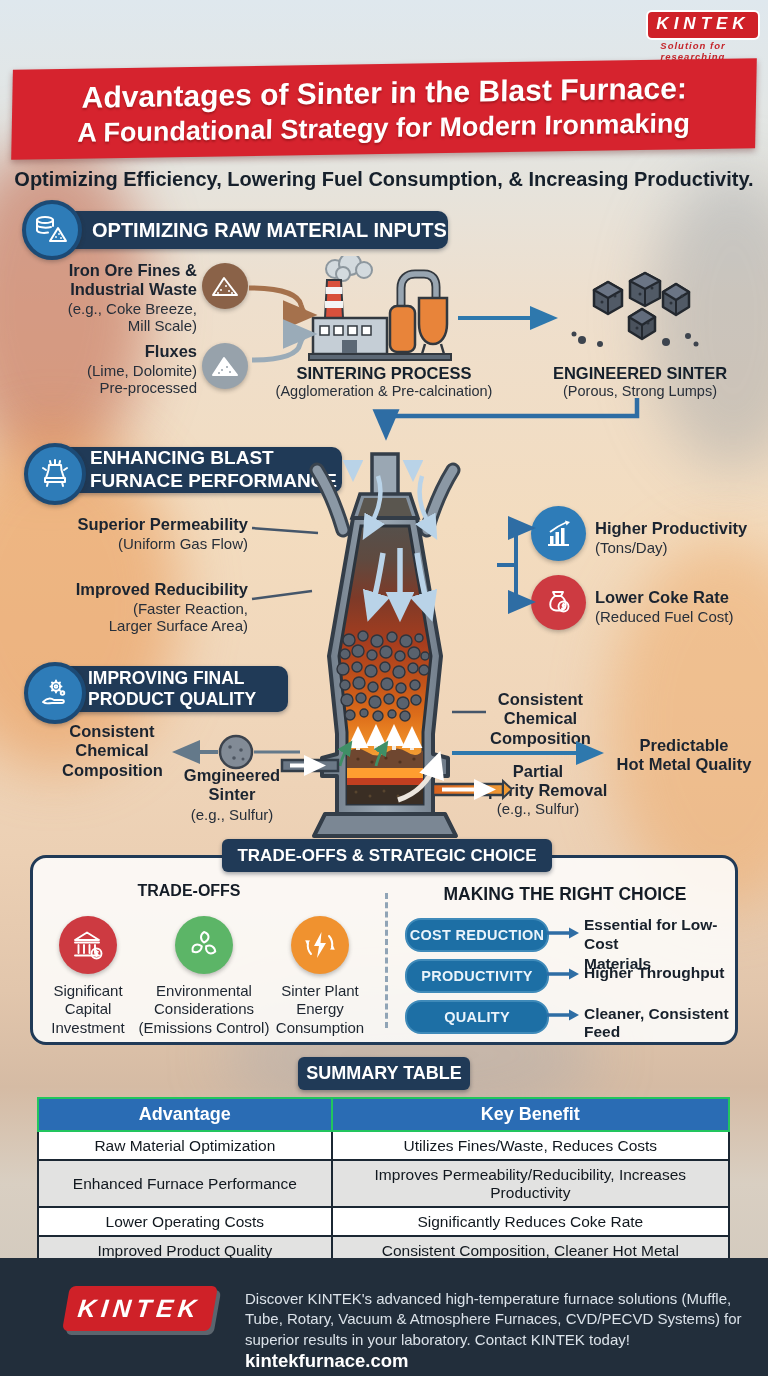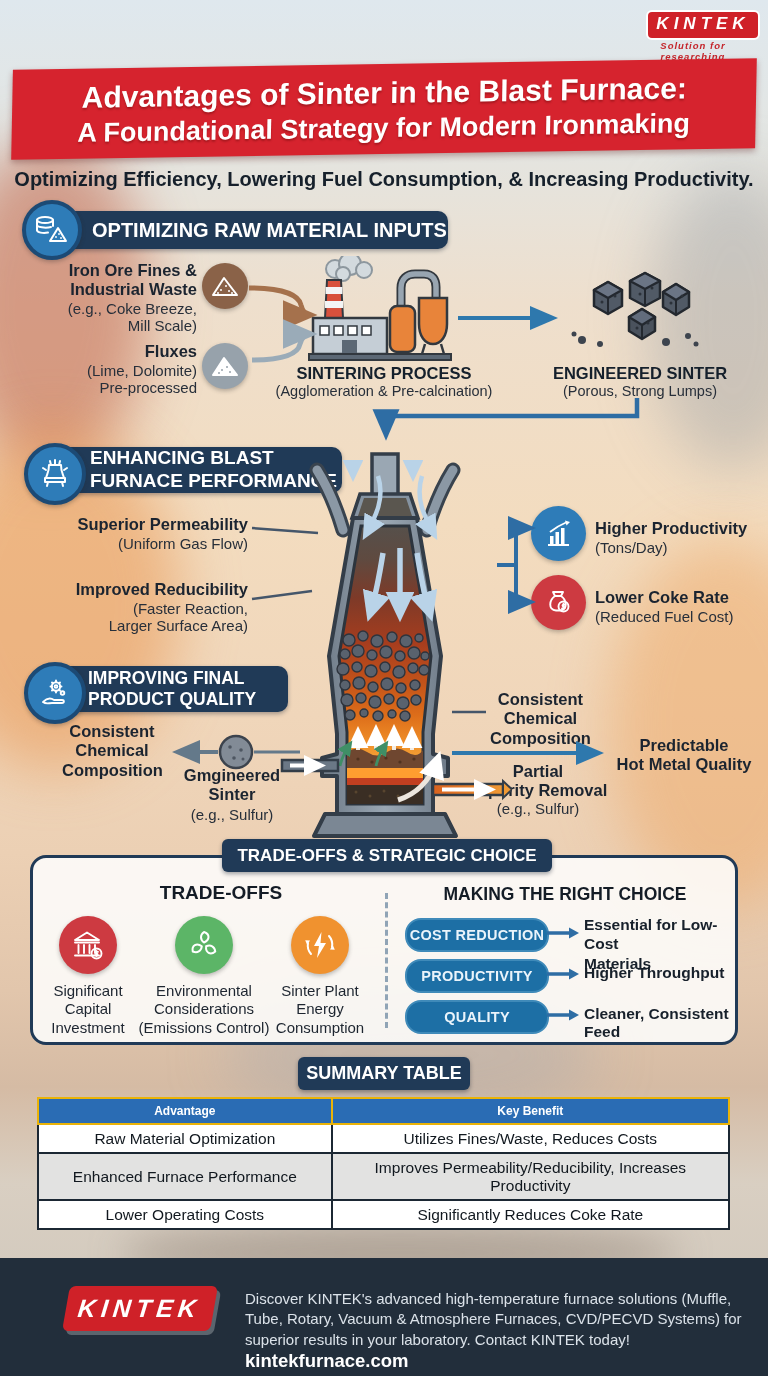--- a/index.html
+++ b/index.html
@@ -31,21 +31,21 @@
   .card{left:30px;top:855px;width:702px;height:184px;background:rgba(253,253,252,.88);
     border:3px solid #203a57;border-radius:16px;}
   .pill-banner{background:#203a57;border-radius:6px;color:#fff;font-weight:800;text-align:center;
     box-shadow:0 2px 4px rgba(20,30,45,.4);display:flex;align-items:center;justify-content:center;}
   .choice-pill{background:#1d6fa5;border:2px solid #3f8ab9;border-radius:16px;color:#eaf4fb;font-weight:800;
     font-size:14.5px;display:flex;align-items:center;justify-content:center;letter-spacing:.3px;}
   .to-item-label{font-size:15px;font-weight:500;color:#1d2530;text-align:center;line-height:1.22;}
   .divider-dashed{border-left:3px dashed #90a4b6;}
   
   table.sum{border-collapse:collapse;width:693px;table-layout:fixed;background:#fff;}
-  table.sum th{background:#2a6cb4;color:#fff;font-weight:700;font-size:12px;padding:5px 4px;border:2px solid #eab308;}
+  table.sum th{background:#2a6cb4;color:#fff;font-weight:700;font-size:18px;padding:5px 4px;border:2px solid #22c55e;}
   table.sum td{font-size:15.5px;color:#11181f;text-align:center;padding:4.5px 4px;border:2px solid #1b2733;}
   table.sum tr.alt td{background:#e2e2e1;}
   
   .footer{left:0;top:1258px;width:768px;height:118px;background:#222e3b;}
   .f-logo{position:absolute;left:66px;top:28px;width:148px;height:45px;background:#cf2128;border-radius:6px;
     transform:skewX(-10deg);box-shadow:4px 4px 0 rgba(225,228,230,.30);display:flex;align-items:center;justify-content:center;}
   .f-logo span{color:#fff;font-weight:800;font-style:italic;font-size:25px;letter-spacing:5px;transform:skewX(4deg);}
   .f-head{color:#fff;font-weight:700;font-size:17px;}
   .f-body{color:#dbe2e9;font-size:15px;line-height:1.36;}
   .f-url{color:#fff;font-weight:700;font-size:18.5px;}
@@ -431,21 +431,21 @@
       </g>
     <path d="M218,752 H178" stroke="#64798a" stroke-width="4" marker-end="url(#mSlate)"></path>
     <path d="M452,712 H486" stroke="#45566a" stroke-width="2.5"></path>
     <path d="M452,753 H598" stroke="#2e78ad" stroke-width="4" marker-end="url(#mBlue)"></path>
   </svg>
 
   <div class="abs card"></div>
   <div class="abs pill-banner" style="left:222px;top:839px;width:330px;height:33px;font-size:17px;">
     <span>TRADE-OFFS &amp; STRATEGIC CHOICE</span>
   </div>
-  <div class="abs" style="left:76px;top:882px;width:290px;text-align:center;font-size:19px;font-weight:800;color:#141c26;">TRADE-OFFS</div>
+  <div class="abs" style="left:44px;top:882px;width:290px;text-align:center;font-size:16px;font-weight:800;color:#141c26;">TRADE-OFFS</div>
 
   <div class="abs icon-circle" style="left:59px;top:916px;width:58px;height:58px;background:#cd3a41;">
     <svg width="34" height="32" viewBox="0 0 34 32">
       <g stroke="#fff" stroke-width="1.9" fill="none" stroke-linecap="round" stroke-linejoin="round">
         <path d="M4,11 L16,3.5 L28,11 Z"></path>
           <path d="M4,13.5 H28"></path>
         <path d="M7.5,16 V24 M13,16 V24 M18.5,16 V24 M24,16 V24"></path>
         <path d="M4,26.5 H28"></path>
         <circle cx="25.5" cy="24.5" r="5"></circle>
         <path d="M25.5,22 V27 M27,22.8 C24.8,22.2 24,24 25.6,24.5 C27.2,25 26.5,26.8 24.2,26.1"></path>
@@ -538,20 +538,24 @@
       <td>Utilizes Fines/Waste, Reduces Costs</td>
     </tr>
     <tr class="alt">
       <td>Enhanced Furnace Performance</td>
       <td>Improves Permeability/Reducibility, Increases Productivity</td>
     </tr>
     <tr>
       <td>Lower Operating Costs</td>
       <td>Significantly Reduces Coke Rate</td>
     </tr>
+    <tr class="alt">
+      <td>Improved Product Quality</td>
+      <td>Consistent Composition, Cleaner Hot Metal</td>
+    </tr>
   </tbody>
     </table>
 
   <div class="abs footer">
     <div class="f-logo">
       <span>KINTEK</span>
     </div>
     <div class="abs f-body" style="left:245px;top:31px;width:505px;">Discover KINTEK's advanced high-temperature furnace solutions (Muffle, Tube, Rotary, Vacuum &amp; Atmosphere Furnaces, CVD/PECVD Systems) for superior results in your laboratory. Contact KINTEK today!</div>
     <div class="abs f-url" style="left:245px;top:92px;width:400px;">kintekfurnace.com</div>
   </div>

